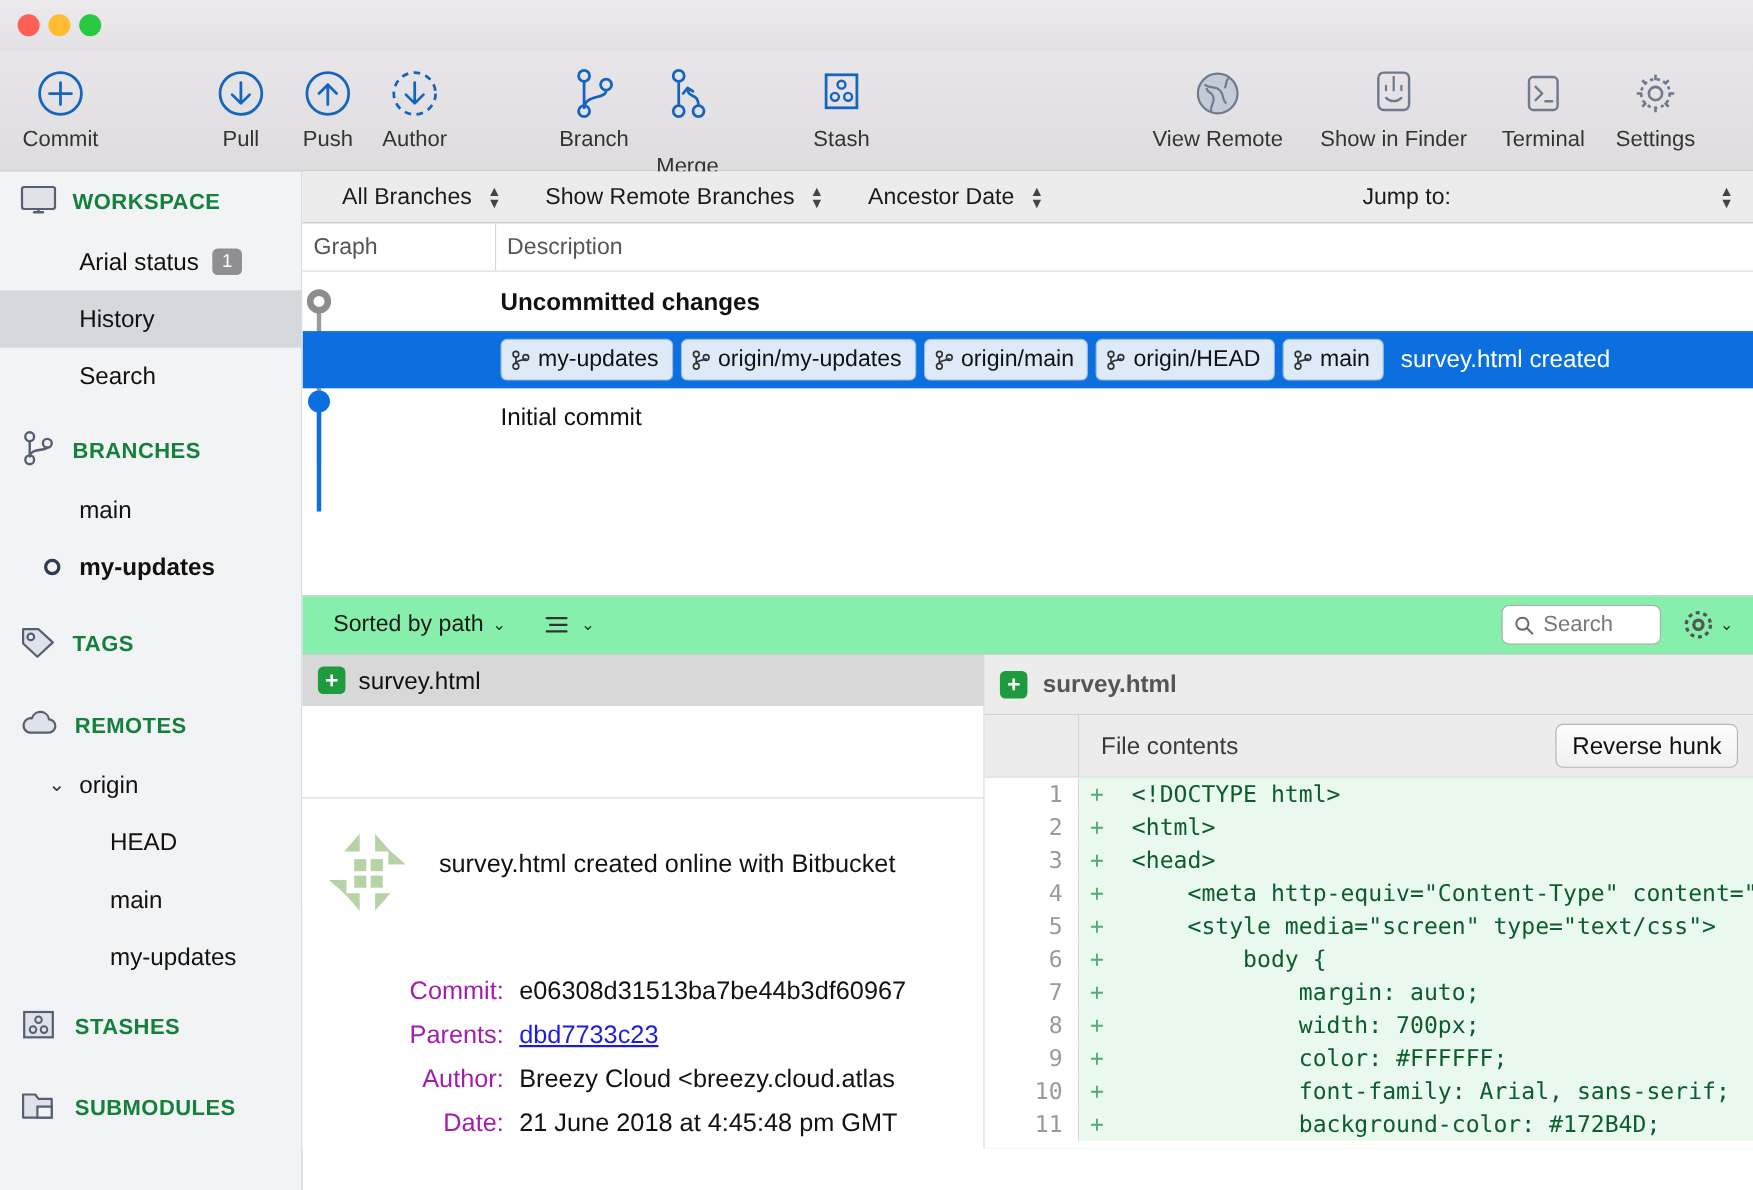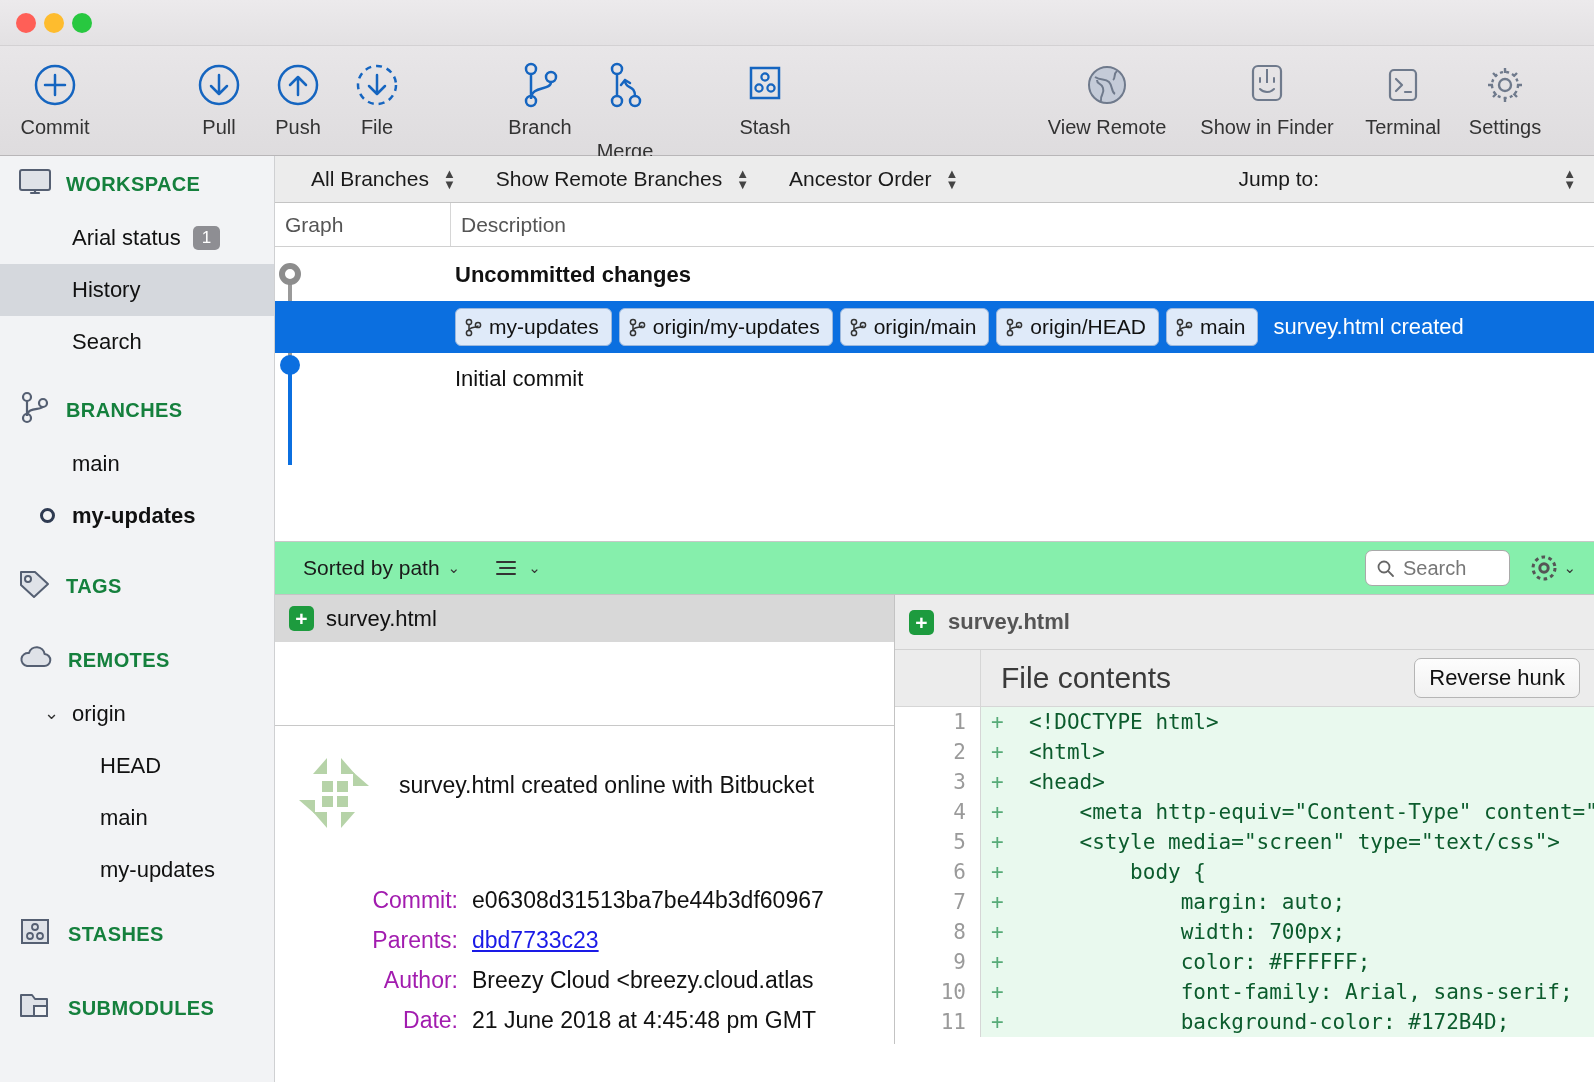--- a/index.html
+++ b/index.html
@@ -166,21 +166,21 @@
   .rc-filehead {
     height: 55px; display:flex; align-items:center; gap:14px; padding-left: 14px;
     font-size: 22px; font-weight:bold; color:#555; background:#ececec;
     border-bottom: 1px solid #d2d2d2;
   }
   .rc-hunkhead {
     height: 57px; background: #ececec; display:flex; align-items:center;
     border-bottom: 1px solid #d6d6d6; position:relative;
   }
   .rc-gutter-head { width: 86px; height:100%; border-right:1px solid #d6d6d6; }
-  .rc-hunk-title { padding-left: 20px; font-size: 30px; color:#3a3a3a; }
+  .rc-hunk-title { padding-left: 20px; font-size: 22px; color:#3a3a3a; }
   .revbtn {
     position:absolute; right: 14px; top: 8px; height: 40px;
     background: linear-gradient(to bottom,#fdfdfd,#f1f1f1);
     border:1px solid #b5b5b5; border-radius: 7px;
     display:flex; align-items:center; padding: 0 14px; font-size: 22px; color:#111;
   }
   .codearea { flex:1; background:#fff; overflow:hidden; position:relative; }
   .cline { display:flex; height: 30px; align-items:center; font-family: "DejaVu Sans Mono", monospace; font-size: 21px; }
   .cnum { width: 86px; text-align:right; padding-right: 14px; color:#9a9a9a; background:#fff; border-right:1px solid #d6d6d6; height:30px; line-height:30px; flex:0 0 86px; }
   .cbody { flex:1; background:#e9f9ee; height:30px; line-height:30px; color:#0c5c2d; white-space:pre; padding-left: 10px; }
@@ -231,21 +231,21 @@
       <div class="tb-lbl">Push</div>
     </div>
 
     <div class="tb-item" style="left:332px;">
       <div class="tb-ico">
         <svg width="48" height="48" viewBox="0 0 48 48">
             <circle cx="24" cy="24" r="19" fill="none" stroke="#1565c0" stroke-width="2.5" stroke-dasharray="6 5"></circle>
             <path d="M24 14v18M16 25l8 8 8-8" fill="none" stroke="#1565c0" stroke-width="2.5" stroke-linecap="round" stroke-linejoin="round"></path>
           </svg>
       </div>
-      <div class="tb-lbl">File</div>
+      <div class="tb-lbl">Author</div>
     </div>
 
     <div class="tb-item" style="left:495px;">
       <div class="tb-ico">
         <svg width="48" height="52" viewBox="0 0 48 52">
             <circle cx="15" cy="10" r="5" fill="none" stroke="#1565c0" stroke-width="2.5"></circle>
             <circle cx="15" cy="42" r="5" fill="none" stroke="#1565c0" stroke-width="2.5"></circle>
             <circle cx="35" cy="18" r="5" fill="none" stroke="#1565c0" stroke-width="2.5"></circle>
             <path d="M15 15v22" stroke="#1565c0" stroke-width="2.5"></path>
             <path d="M15 40c0-14 20-8 20-17" fill="none" stroke="#1565c0" stroke-width="2.5"></path>
@@ -446,21 +446,21 @@
           </span>
       </div>
       <div class="fb-item" style="margin-left:40px;">
         <span>Show Remote Branches</span>
         <span class="stepper">
             <span>▲</span>
             <span>▼</span>
           </span>
       </div>
       <div class="fb-item" style="margin-left:40px;">
-        <span>Ancestor Order</span>
+        <span>Ancestor Date</span>
         <span class="stepper">
             <span>▲</span>
             <span>▼</span>
           </span>
       </div>
       <div class="fb-item" style="position:absolute; right:18px;">
         <span>Jump to:</span>
         <span class="stepper" style="margin-left:230px;">
             <span>▲</span>
             <span>▼</span>

